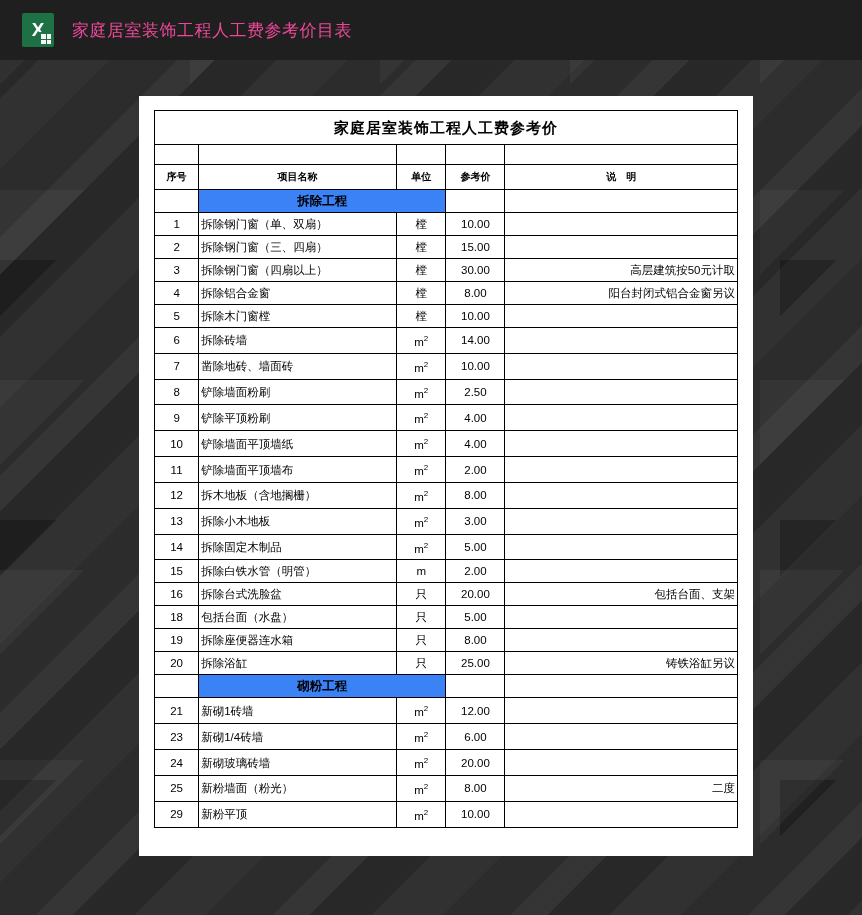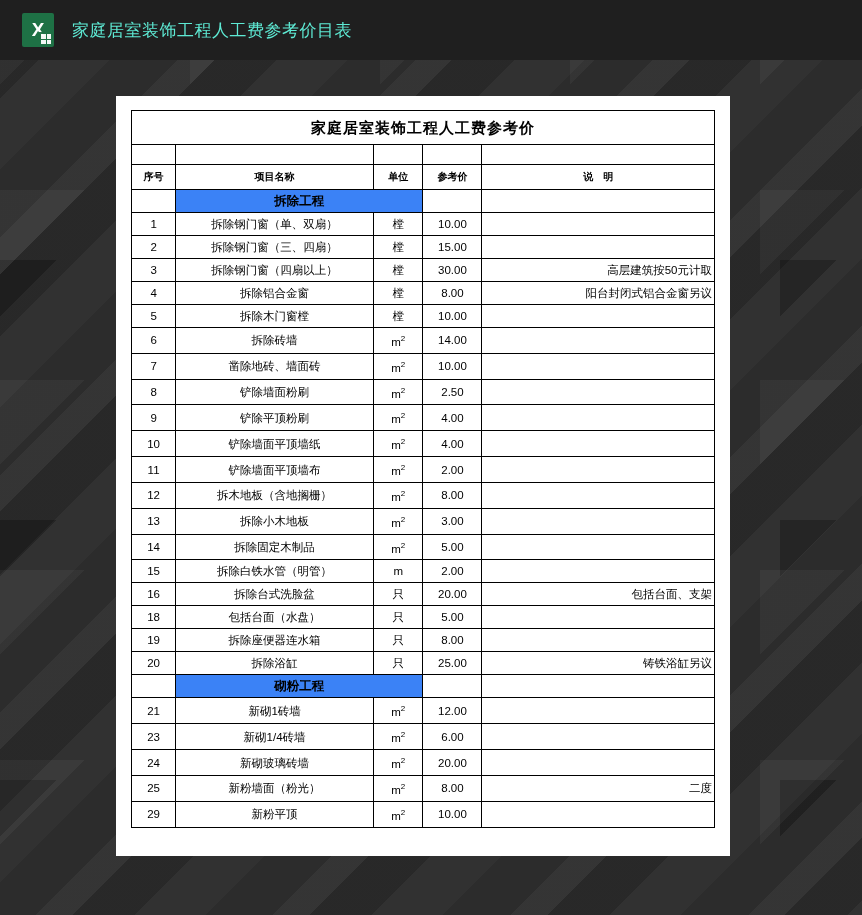--- a/index.html
+++ b/index.html
@@ -74,28 +74,28 @@
     background: #ffffff;
     opacity: 0.95;
     border: 1px solid #1e7145;
     box-sizing: border-box;
     background-image:
       linear-gradient(to right, #1e7145 0 1px, transparent 1px),
       linear-gradient(to bottom, #1e7145 0 1px, transparent 1px);
     background-size: 6px 6px;
   }
   .topbar-title {
-    color: #5eead4;
+    color: #ec4899;
     font-size: 17px;
     margin-left: 18px;
     letter-spacing: 0.5px;
   }
   .sheet {
     position: absolute;
-    left: 116px;
+    left: 139px;
     top: 96px;
     width: 614px;
     height: 760px;
     background: #ffffff;
     z-index: 4;
     box-sizing: border-box;
     padding: 14px 0 0 0;
   }
   table.price {
     border-collapse: collapse;
@@ -144,21 +144,21 @@
     line-height: 24px;
     font-size: 10px;
   }
   tr.section-row td.section-cell {
     background: #3b82f6;
     text-align: center;
     font-weight: bold;
     font-size: 12.5px;
   }
   td.num { text-align: center; }
-  td.name { text-align: center; padding-left: 5px; }
+  td.name { text-align: left; padding-left: 5px; }
   td.unit { text-align: center; }
   td.price { text-align: center; padding-right: 4px; }
   td.note { text-align: right; padding-left: 2px; }
   .sup { font-size: 8px; vertical-align: super; }
 </style>
 </head>
 <body>
 
 <div class="bg-stripes"></div>
 

